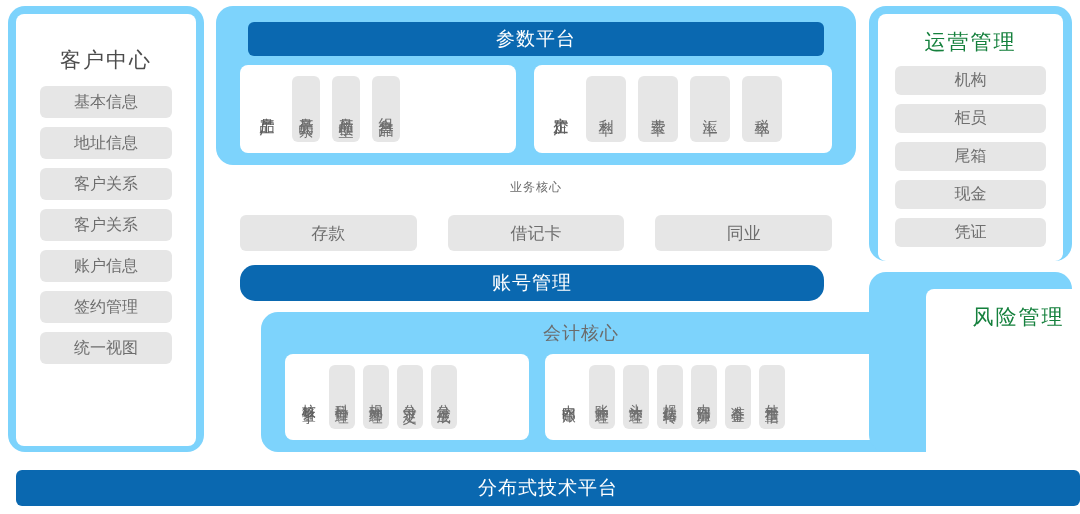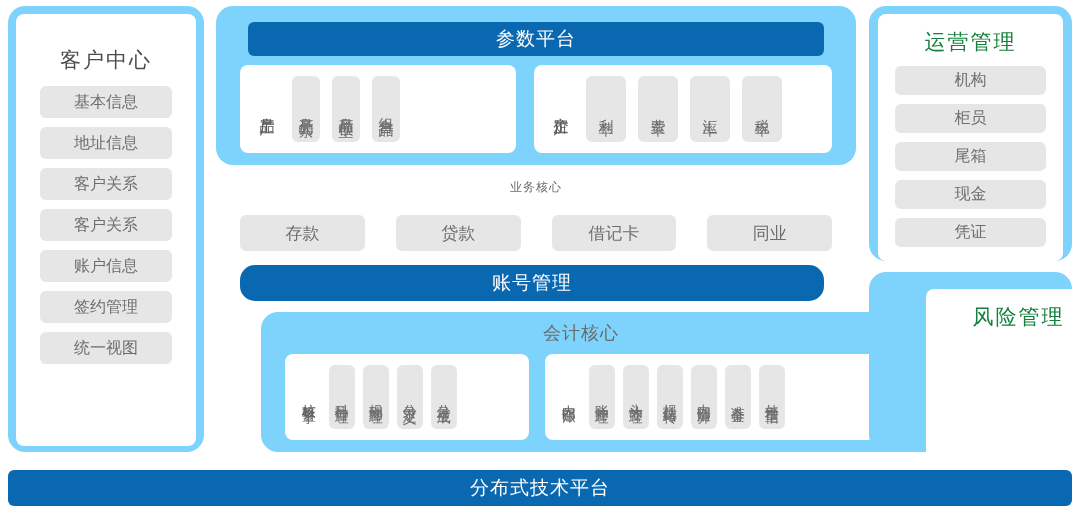--- a/index.html
+++ b/index.html
@@ -255,21 +255,21 @@
     align-items: center;
   }
   .right-panel .pill {
     width: 151px; height: 29px;
     font-size: 16px;
   }
 
   
   #bottom-bar {
     position: absolute;
-    left: 8px; top: 470px;
+    left: 16px; top: 470px;
     width: 1064px; height: 36px;
     font-size: 19px;
   }
 </style>
 </head>
 <body>
 
 <div id="diagram">
 
   <div class="frame" id="left-frame"></div>
@@ -305,21 +305,20 @@
         <div class="pill vert">汇率</div>
         <div class="pill vert">税率</div>
       </div>
 
     </div>
   </div>
 
   <div class="section-title" id="biz-title">业务核心</div>
   <div id="biz-items">
     <div class="pill">存款</div>
-    <div class="pill">贷款</div>
     <div class="pill">借记卡</div>
     <div class="pill">同业</div>
   </div>
   <div class="bluebar" id="account-bar">账号管理</div>
 
   <div class="frame" id="acct-frame">
     <div class="section-title" id="acct-title">会计核心</div>
 
     <div id="acct-groups">
 

